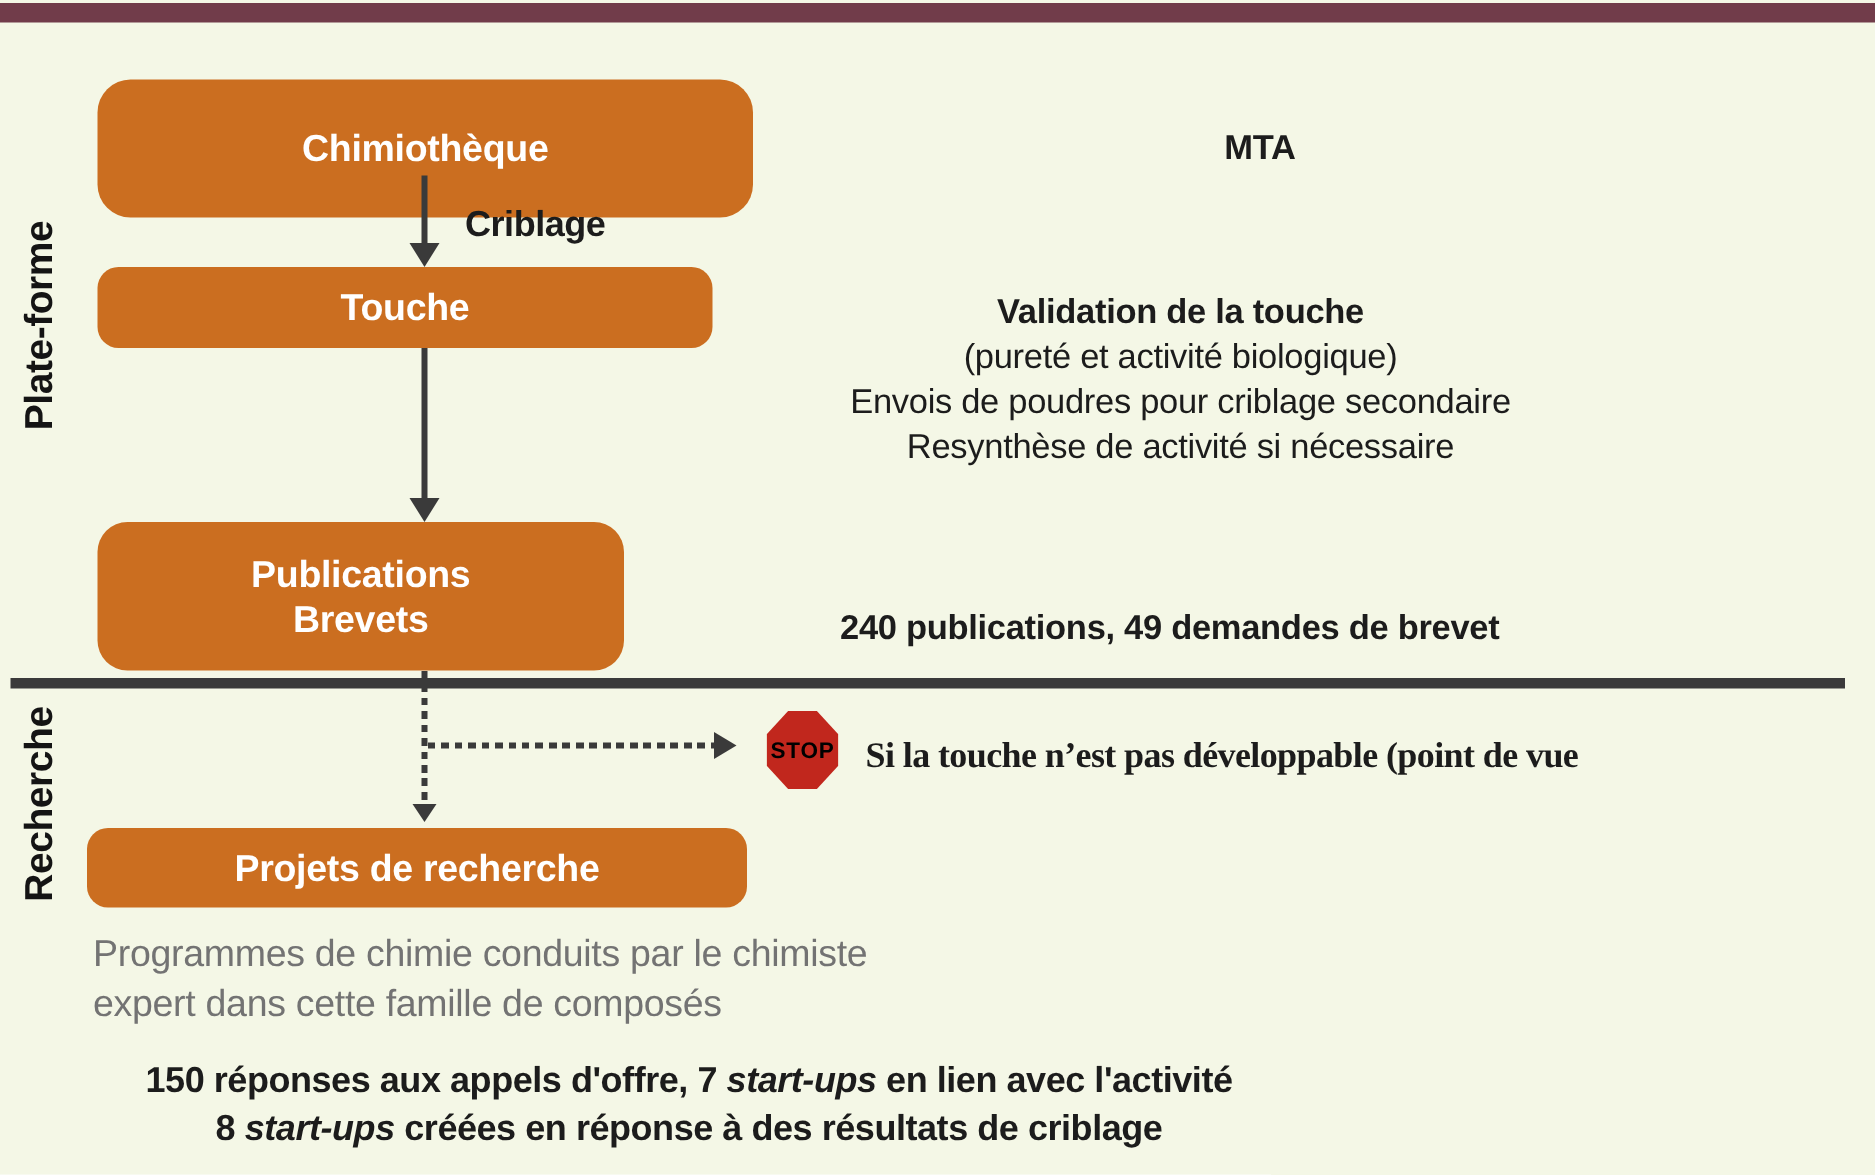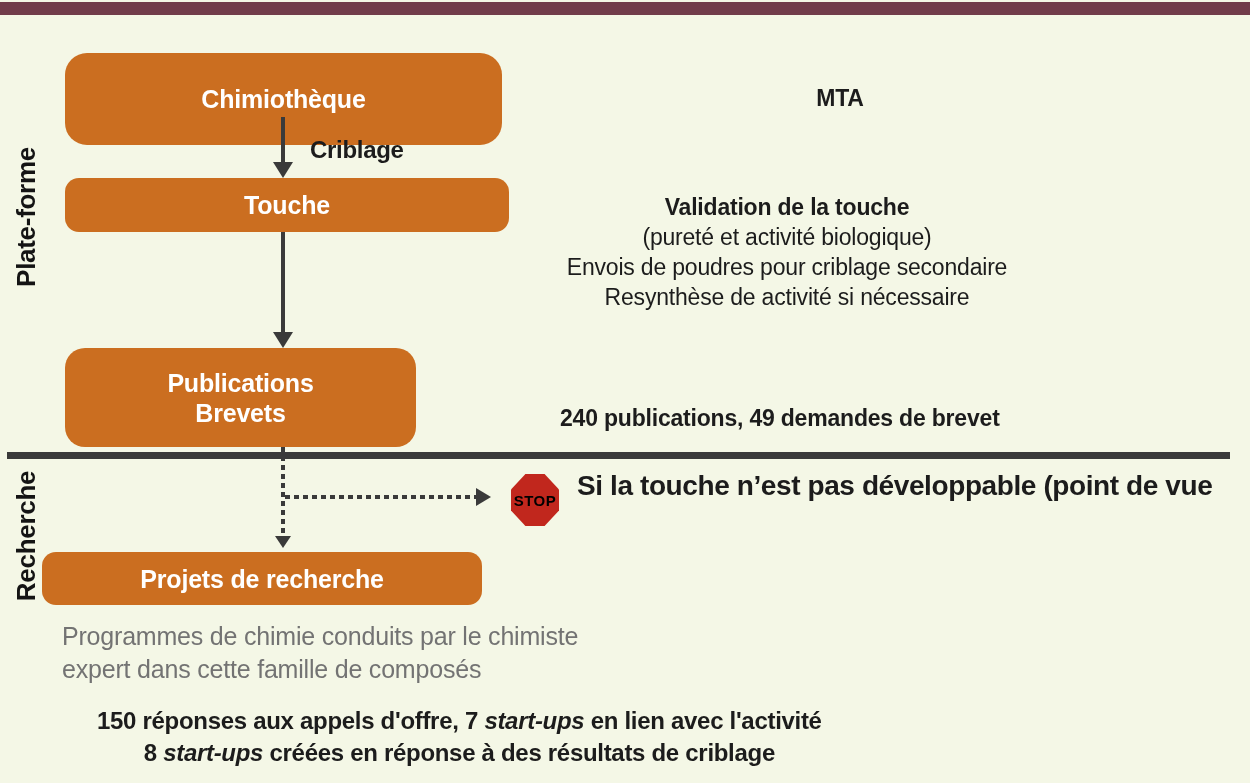--- a/index.html
+++ b/index.html
@@ -33,21 +33,21 @@
   .head-right{position:absolute;width:0;height:0;border-top:9px solid transparent;border-bottom:9px solid transparent;border-left:15px solid var(--line,#3a3a3a);}
   .flow-label{position:absolute;font-weight:bold;font-size:24px;letter-spacing:-0.3px;}
   .divider{position:absolute;left:7px;top:452px;width:1223px;height:7px;background:var(--line,#3a3a3a);}
   .txt{position:absolute;font-size:23px;line-height:30px;letter-spacing:-0.2px;}
   .txt.bold{font-weight:bold;}
   .txt.center{text-align:center;}
   .validation{left:527px;top:192px;width:520px;}
   .validation .lead{font-weight:bold;}
   .mta{left:780px;top:83px;width:120px;text-align:center;font-weight:bold;}
   .pubstat{left:560px;top:403px;font-size:23px;}
-  .stoptext{left:577px;top:470px;font-size:28px;line-height:32px;letter-spacing:-0.4px;}
+  .stoptext{left:577px;top:488px;font-size:24px;line-height:32px;letter-spacing:-0.4px;font-family:Liberation Serif, serif;}
   .programmes{left:62px;top:620px;font-size:25px;line-height:33px;color:#737373;letter-spacing:-0.2px;}
   .stats{left:97px;top:705px;font-size:24px;line-height:32px;letter-spacing:-0.3px;text-align:center;}
   .stats .it,.stoptext .it{font-style:italic;}
   .stop-sign{
     position:absolute;left:511px;top:474px;width:48px;height:52px;
     background:var(--stop-red,#c1271d);
     clip-path:polygon(30% 0,70% 0,100% 30%,100% 70%,70% 100%,30% 100%,0 70%,0 30%);
     display:flex;align-items:center;justify-content:center;
     color:#000000;font-weight:bold;font-size:15px;letter-spacing:0.5px;
   }
@@ -63,21 +63,21 @@
   <div class="v-label" style="left:26px;top:536px;">Recherche</div>
 
   <div class="node" style="left:65px;top:25px;width:437px;height:92px;border-radius:22px;margin-top:28px;">
     <span>Chimiothèque</span>
   </div>
 
   <div class="arrow-v" style="left:281px;top:117px;height:47px;"></div>
   <div class="head-down" style="left:273px;top:162px;"></div>
   <div class="flow-label" style="left:310px;top:136px;">Criblage</div>
 
-  <div class="node" style="left:65px;top:178px;width:444px;height:54px;border-radius:14px;">
+  <div class="node" style="left:65px;top:178px;width:410px;height:54px;border-radius:14px;">
     <span>Touche</span>
   </div>
 
   <div class="arrow-v" style="left:281px;top:232px;height:100px;"></div>
   <div class="head-down" style="left:273px;top:332px;"></div>
 
   <div class="node" style="left:65px;top:348px;width:351px;height:99px;border-radius:20px;">
     <span>Publications</span>
     <span>Brevets</span>
   </div>
@@ -100,21 +100,21 @@
   <div class="dot-h" style="left:285px;top:495px;width:191px;"></div>
   <div class="head-right" style="left:476px;top:488px;"></div>
 
   <div class="stop-sign">
     <span>STOP</span>
   </div>
   <div class="txt bold stoptext">
     <div>Si la touche n’est pas développable (point de vue</div>
   </div>
 
-  <div class="node" style="left:42px;top:552px;width:440px;height:53px;border-radius:14px;">
+  <div class="node" style="left:58px;top:552px;width:440px;height:53px;border-radius:14px;">
     <span>Projets de recherche</span>
   </div>
 
   <div class="txt programmes">
     <div>Programmes de chimie conduits par le chimiste</div>
     <div>expert dans cette famille de composés</div>
   </div>
 
   <div class="txt bold stats">
     <div><span>150 réponses aux appels d'offre, 7 </span><span class="it">start-ups</span><span> en lien avec l'activité</span></div>

